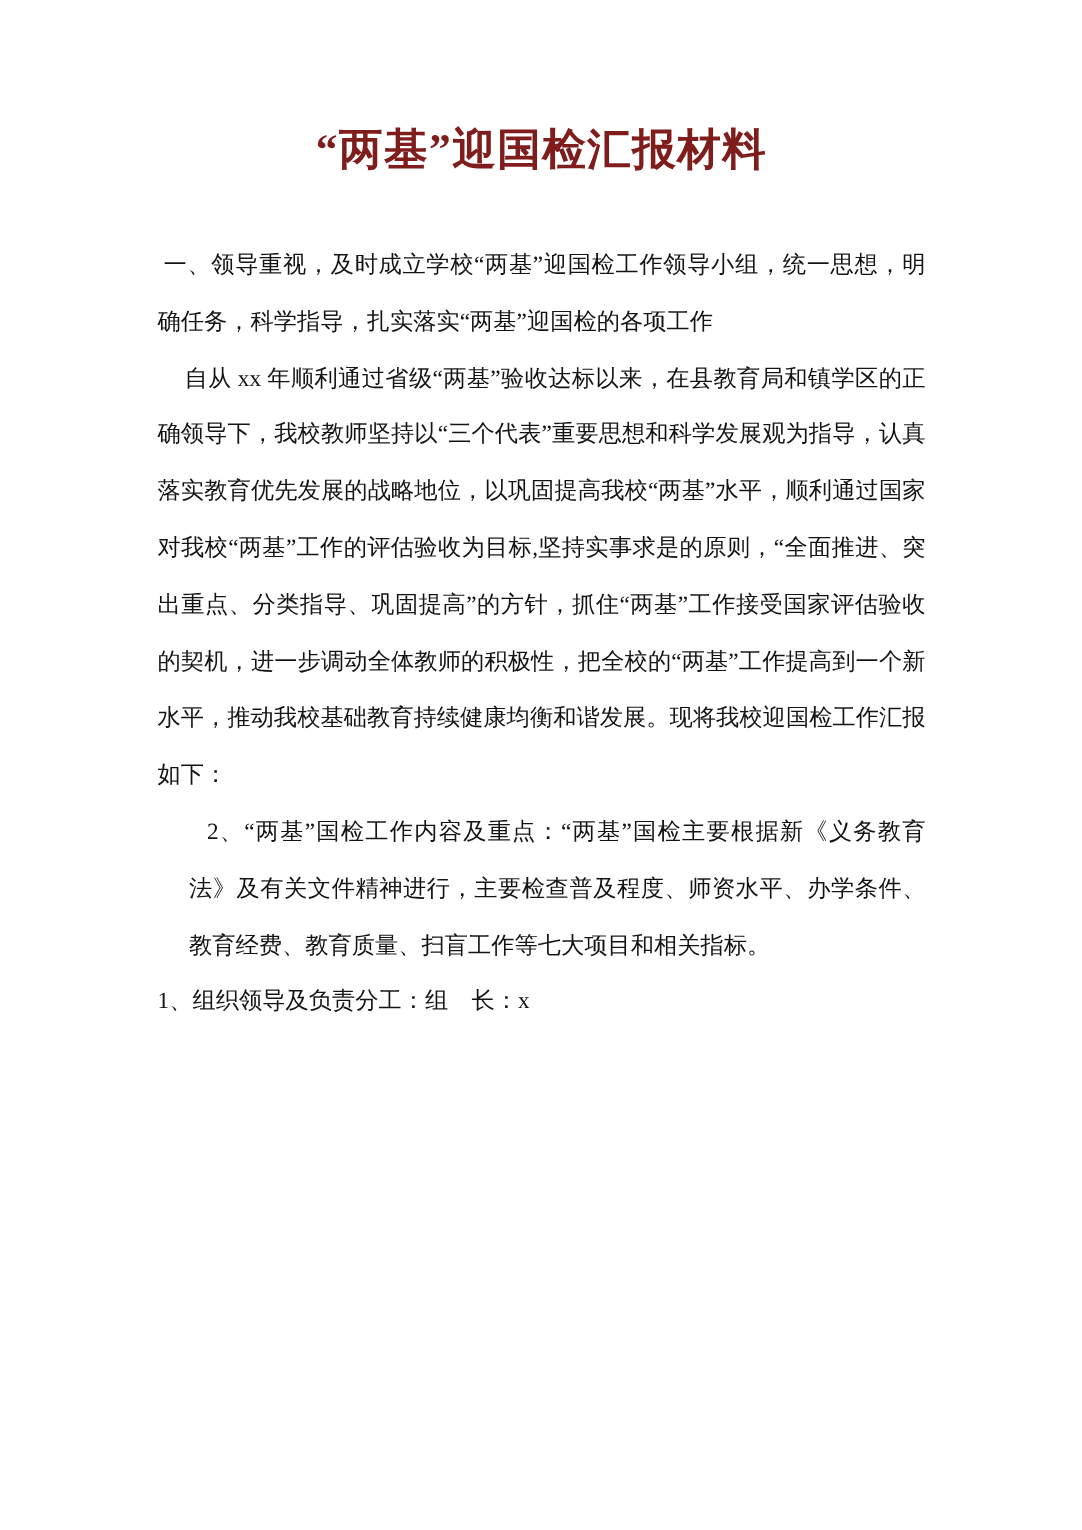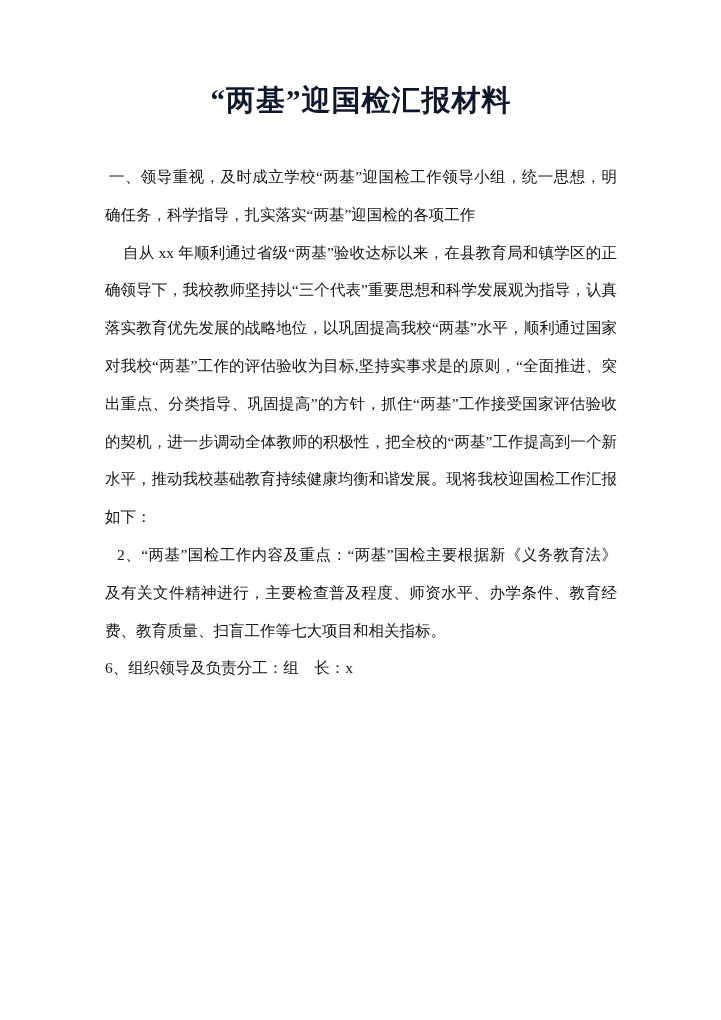--- a/index.html
+++ b/index.html
@@ -21,44 +21,44 @@
     padding: 78px 104px 0 105px;
     background: #ffffff;
   }
   .doc-title {
     margin: 0 0 36px 0;
     font-size: 29px;
     font-weight: bold;
     line-height: 44px;
     text-align: center;
     letter-spacing: 1px;
-    color: #0f172a;
+    color: #7f1d1d;
   }
   .para {
     margin: 0;
     font-size: 15.5px;
     line-height: 37.8px;
     text-align: justify;
     word-break: break-all;
     color: #141414;
   }
   .ind-a { text-indent: 18px; }
   .ind-b { text-indent: 4px; }
   .ind-c { text-indent: 6px; }
-  .ind-d { text-indent: 12px; }
+  .ind-d { text-indent: 12px; margin-left: 21px; }
   .ind-none { text-indent: 0; }
 </style>
 </head>
 <body>
 
 <div class="page">
   <h1 class="doc-title">“两基”迎国检汇报材料</h1>
 
   <p class="para ind-b">一、领导重视，及时成立学校“两基”迎国检工作领导小组，统一思想，明确任务，科学指导，扎实落实“两基”迎国检的各项工作</p>
 
   <p class="para ind-a">自从 xx 年顺利通过省级“两基”验收达标以来，在县教育局和镇学区的正确领导下，我校教师坚持以“三个代表”重要思想和科学发展观为指导，认真落实教育优先发展的战略地位，以巩固提高我校“两基”水平，顺利通过国家对我校“两基”工作的评估验收为目标,坚持实事求是的原则，“全面推进、突出重点、分类指导、巩固提高”的方针，抓住“两基”工作接受国家评估验收的契机，进一步调动全体教师的积极性，把全校的“两基”工作提高到一个新水平，推动我校基础教育持续健康均衡和谐发展。现将我校迎国检工作汇报如下：</p>
 
 
   <p class="para ind-d">2、“两基”国检工作内容及重点：“两基”国检主要根据新《义务教育法》及有关文件精神进行，主要检查普及程度、师资水平、办学条件、教育经费、教育质量、扫盲工作等七大项目和相关指标。</p>
 
-  <p class="para ind-none">6、组织领导及负责分工：组　长：x</p>
+  <p class="para ind-none">1、组织领导及负责分工：组　长：x</p>
 
 </div>
 
 </body></html>

